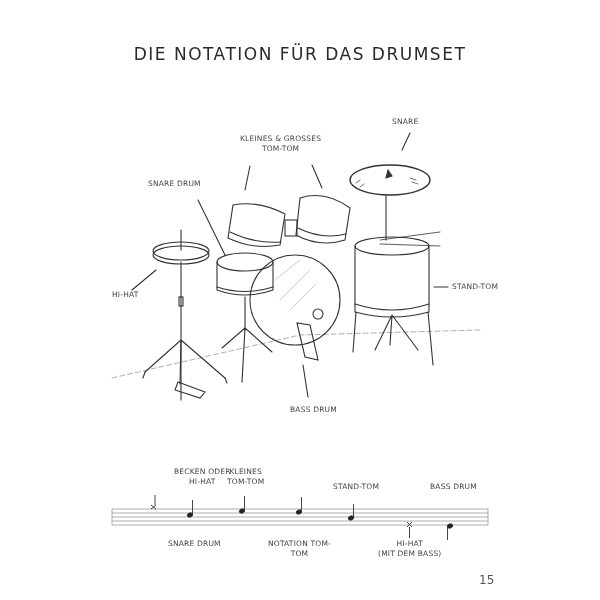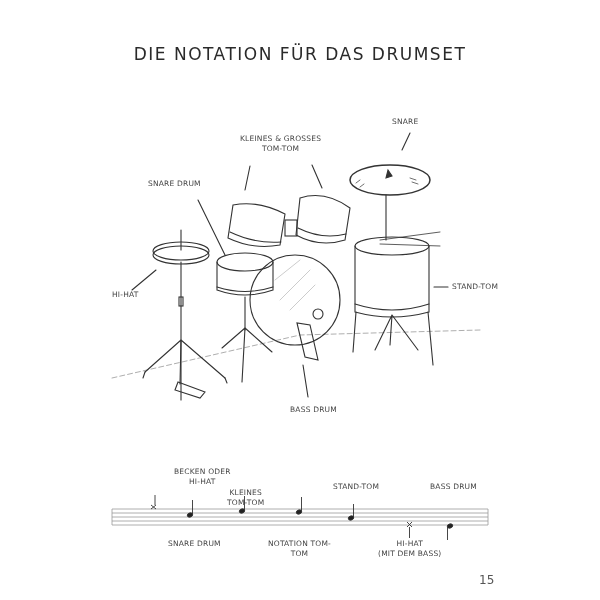--- a/index.html
+++ b/index.html
@@ -124,21 +124,21 @@
 
     <ellipse cx="450" cy="526" rx="2.8" ry="2" transform="rotate(-20 450 526)"></ellipse>
     <line x1="447.5" y1="527" x2="447.5" y2="540"></line>
   </g>
 </svg>
 
 <div class="label" style="left:130px; top:467px;margin-left:44px;">
   <div>BECKEN ODER</div>
   <div>HI-HAT</div>
 </div>
-<div class="label" style="left:227px; top:488px;">
+<div class="label" style="left:227px; top:467px;">
   <div>KLEINES</div>
   <div>TOM-TOM</div>
 </div>
 <div class="label" style="left:333px; top:482px;">STAND-TOM</div>
 <div class="label" style="left:430px; top:482px;">BASS DRUM</div>
 
 <div class="label" style="left:168px; top:539px;">SNARE DRUM</div>
 <div class="label" style="left:268px; top:539px;">
   <div>NOTATION TOM-</div>
   <div>TOM</div>

